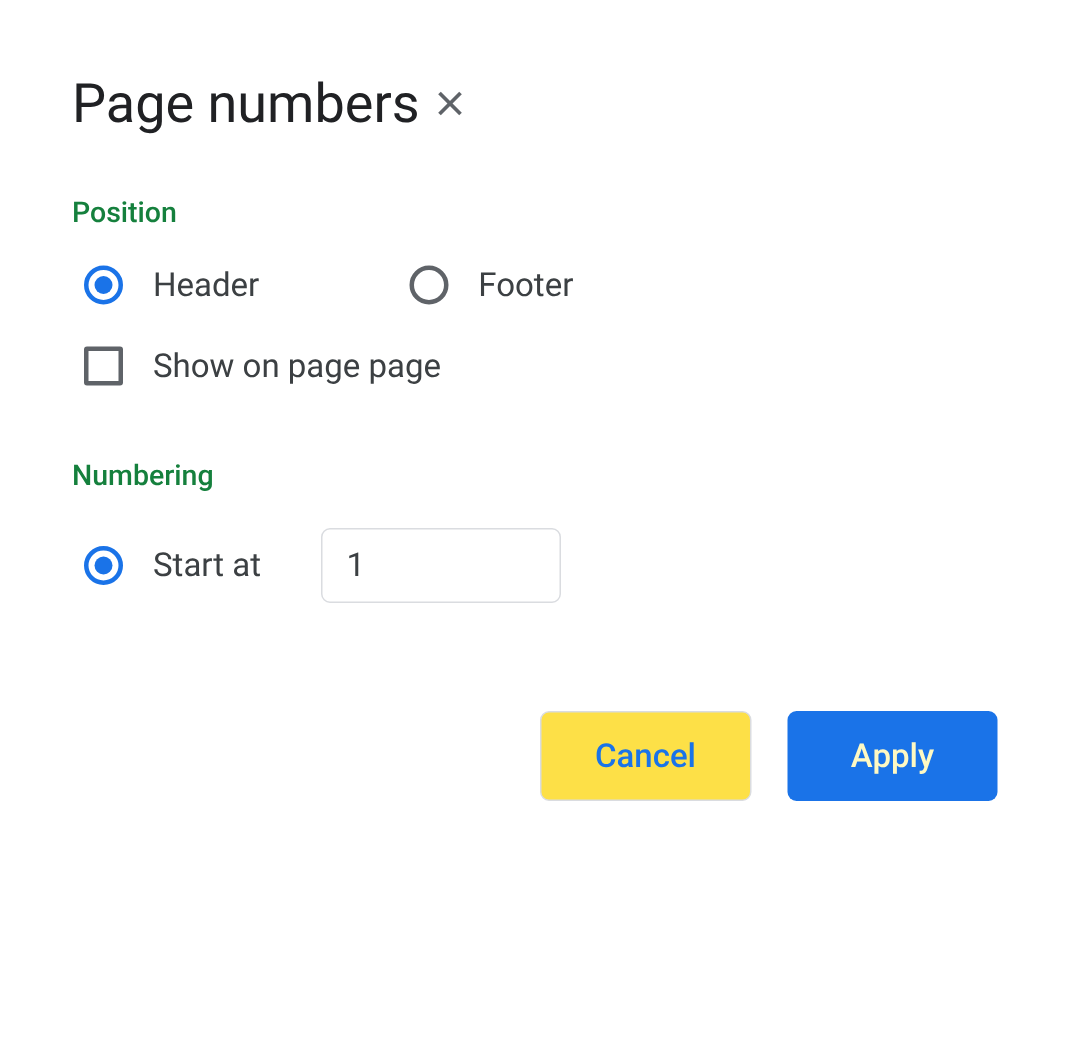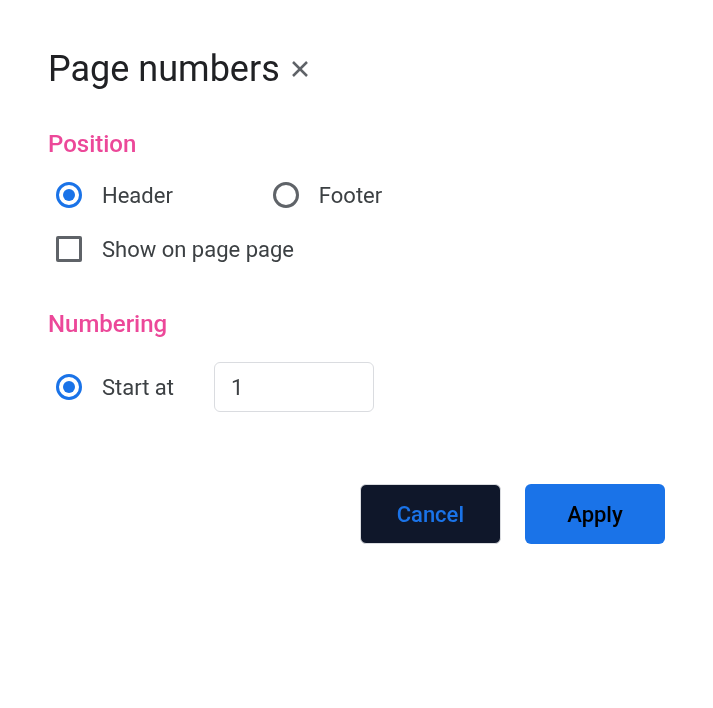--- a/index.html
+++ b/index.html
@@ -31,23 +31,23 @@
       align-items: center;
       justify-content: center;
       cursor: pointer;
       color: #5f6368;
       border: none;
       background: transparent;
     }
     .close-btn svg { width: 24px; height: 24px; }
     
     .section-label {
-      font-size: 24px;
+      font-size: 19px;
       font-weight: 500;
-      color: #ec4899;
+      color: #15803d;
       margin-bottom: 24px;
     }
     
     .radio-row {
       display: flex;
       gap: 100px;
       margin-bottom: 28px;
       padding-left: 8px;
     }
     
@@ -151,28 +151,28 @@
       font-weight: 500;
       border-radius: 6px;
       cursor: pointer;
       font-family: inherit;
       display: flex;
       align-items: center;
       justify-content: center;
       min-width: 140px;
     }
     .btn-cancel {
-      background: #0f172a;
+      background: #fde047;
       border: 1px solid #dadce0;
       color: #1a73e8;
     }
     .btn-apply {
       background: #1a73e8;
       border: none;
-      color: #000000;
+      color: #fef9c3;
     }
   </style>
 </head>
 <body>
 
 <div class="dialog">
 
   <div class="dialog-header">
     <h1 class="dialog-title">Page numbers</h1>
     <button class="close-btn">

